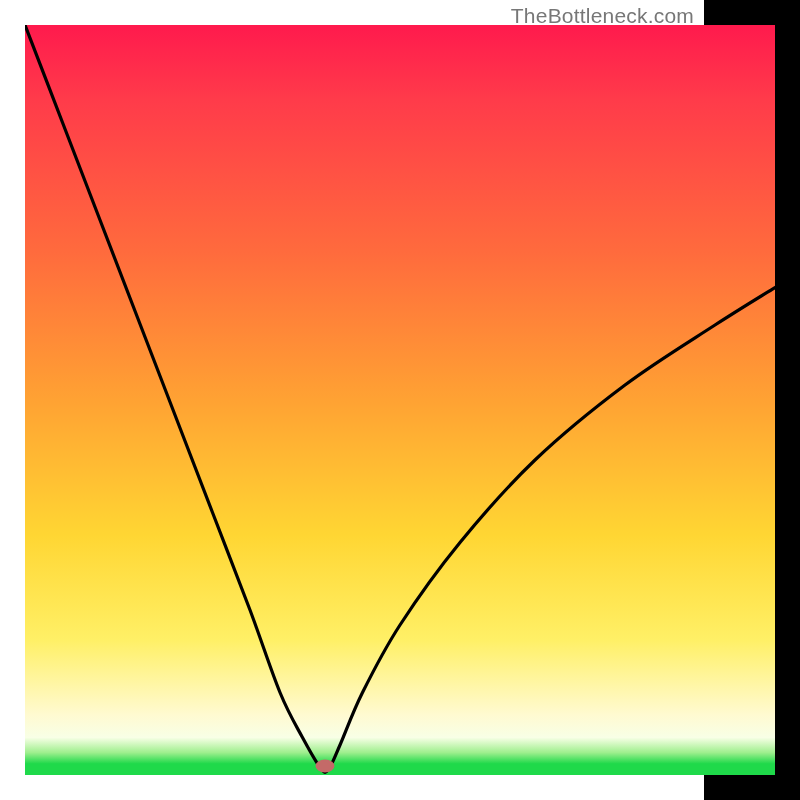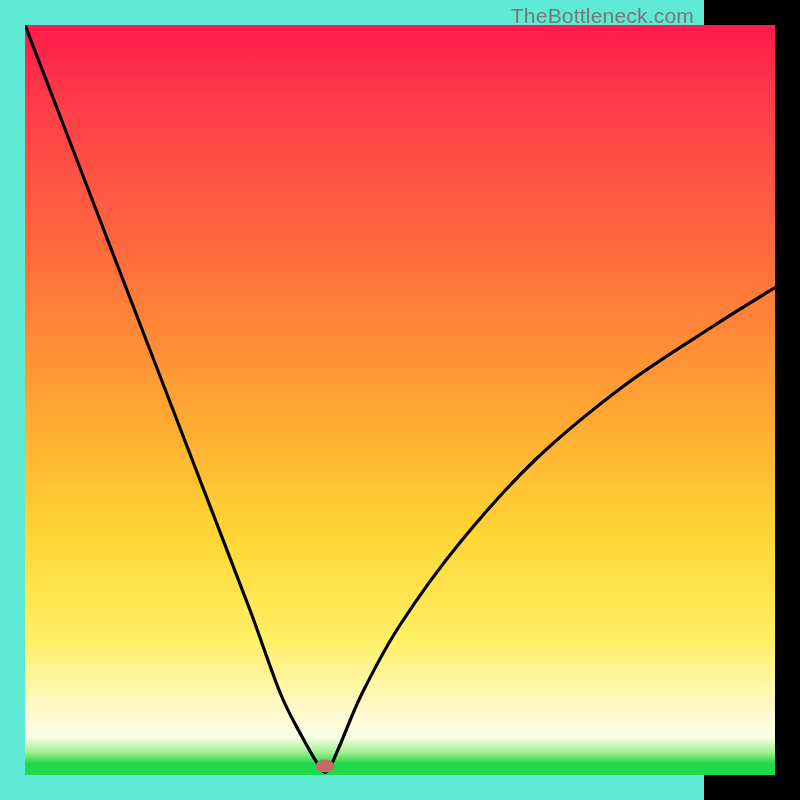--- a/index.html
+++ b/index.html
@@ -8,21 +8,21 @@
     width: 800px;
     height: 800px;
     background: #000;
     overflow: hidden;
     font-family: Arial, Helvetica, sans-serif;
   }
   .frame {
     position: relative;
     width: 704px;
     height: 800px;
-    background: #5eead4;
+    background: #ffffff;
   }
   .watermark {
     position: absolute;
     top: 4px;
     right: 10px;
     color: #777;
     font-size: 21px;
     font-weight: 500;
     letter-spacing: 0.2px;
     z-index: 5;

